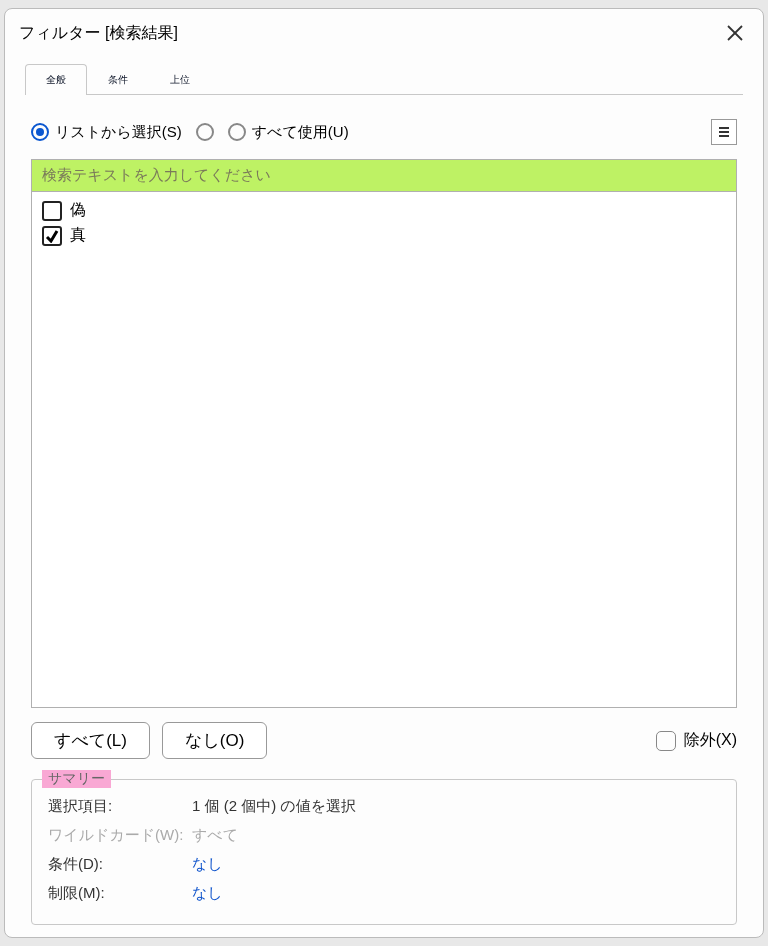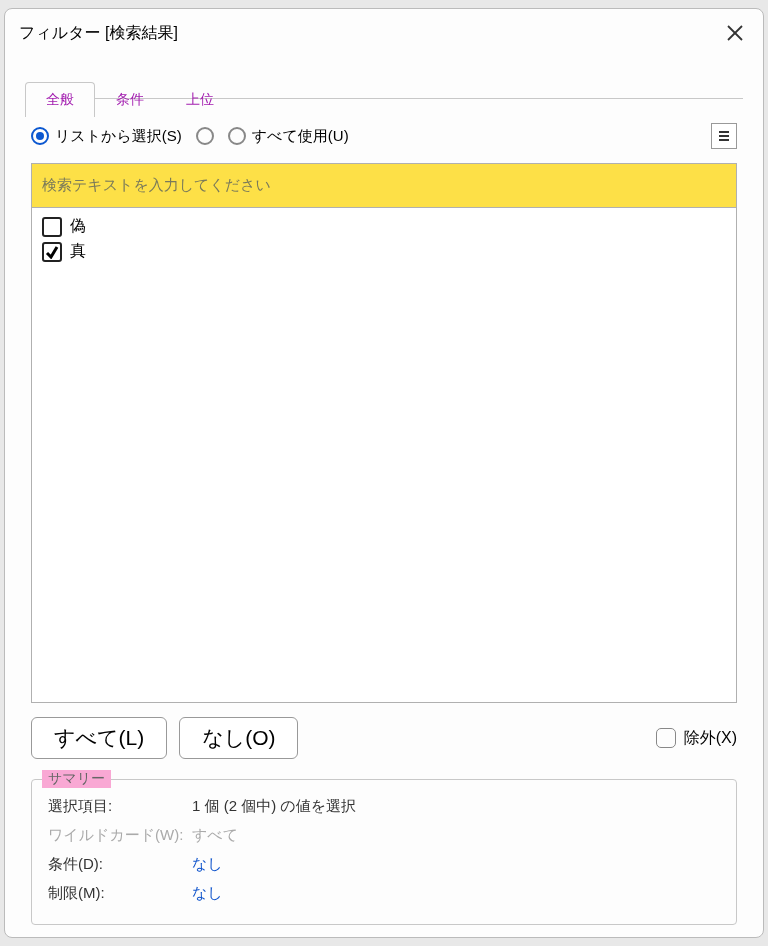--- a/index.html
+++ b/index.html
@@ -52,29 +52,29 @@
       display: flex;
       flex-direction: column;
     }
     .tabs {
       display: flex;
       border-bottom: 1px solid #c8c8c8;
       margin-bottom: 24px;
     }
     .tab {
       padding: 8px 20px;
-      font-size: 14px;
-      color: #a21caf;
+      font-size: 10px;
+      color: #0f172a;
       cursor: pointer;
       border: 1px solid transparent;
       border-bottom: none;
       border-top-left-radius: 4px;
       border-top-right-radius: 4px;
       position: relative;
-      top: 19px;
+      top: 1px;
     }
     .tab.active {
       border-color: #c8c8c8;
       background: #fdfdfd;
     }
     .mode-row {
       display: flex;
       gap: 14px;
       padding: 0 6px 14px 6px;
     }
@@ -117,22 +117,22 @@
     }
     .menu-btn svg {
       width: 14px;
       height: 14px;
       stroke: #333;
       stroke-width: 2;
     }
     .search-box {
       margin: 0 6px;
       border: 1px solid #b0b0b0;
-      background: #fde047;
-      padding: 12px 10px;
+      background: #bef264;
+      padding: 6px 10px;
       font-size: 15px;
       color: #7a7a5a;
     }
     .list-box {
       margin: 0 6px;
       flex: 1;
       border: 1px solid #b0b0b0;
       border-top: none;
       background: #fff;
       padding: 6px;
@@ -166,21 +166,21 @@
       display: flex;
       align-items: center;
       gap: 12px;
       padding: 14px 6px;
     }
     .btn {
       padding: 6px 22px;
       border: 1px solid #999;
       border-radius: 6px;
       background: #fff;
-      font-size: 21px;
+      font-size: 17px;
       cursor: pointer;
     }
     .btn.primary {
       border-color: #1a73e8;
       color: #1a73e8;
       padding: 6px 36px;
     }
     .exclude {
       margin-left: auto;
       display: flex;

